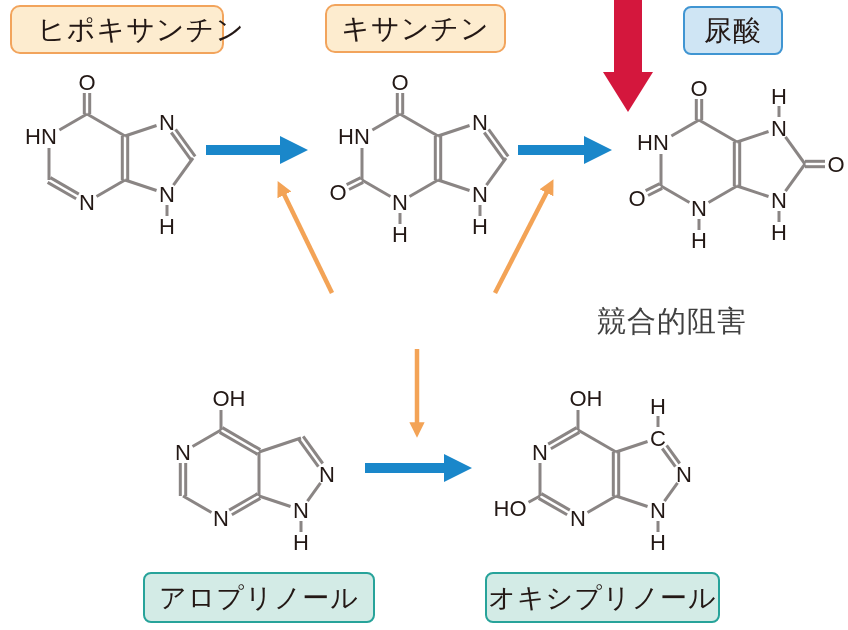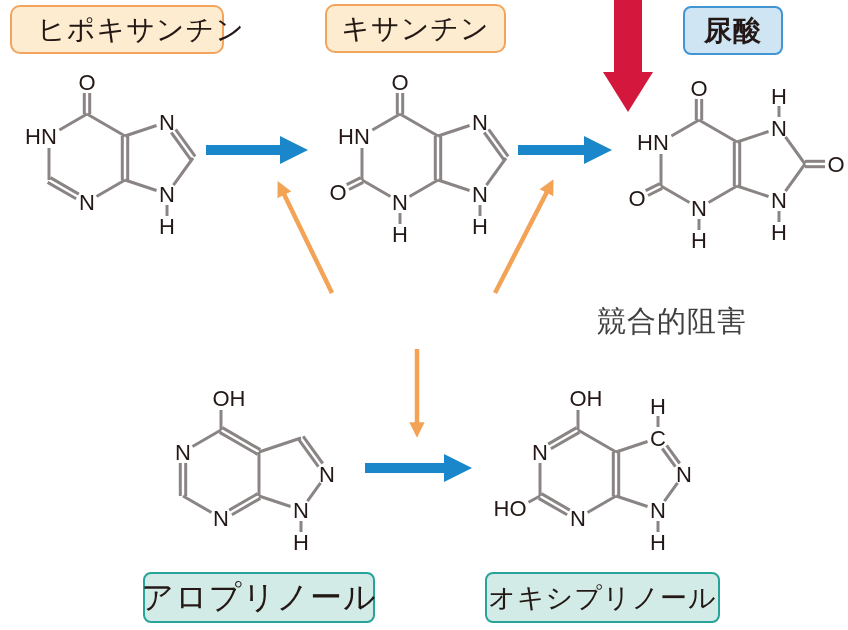--- a/index.html
+++ b/index.html
@@ -6,23 +6,23 @@
   body{font-family:"Liberation Sans","DejaVu Sans",sans-serif;}
   #page{position:relative;width:848px;height:630px;background:#ffffff;overflow:hidden;}
 
   .label-box{
     position:absolute;display:flex;align-items:center;justify-content:center;
     box-sizing:border-box;border:2.5px solid;border-radius:10px;
     font-size:28px;color:#231815;letter-spacing:1px;white-space:nowrap;
   }
   #box-hypoxanthine{left:10px;top:5px;width:214px;height:49px;}
   #box-xanthine{left:325px;top:4px;width:181px;height:49px;}
-  #box-uric{left:683px;top:6px;width:100px;height:49px;border-radius:8px;font-weight:bold;}
+  #box-uric{left:683px;top:6px;width:100px;height:49px;border-radius:8px;}
   #box-enzyme{left:248px;top:292px;width:335px;height:57px;}
-  #box-allopurinol{left:143px;top:572px;width:232px;height:51px;border-radius:8px;font-size:32px;}
+  #box-allopurinol{left:143px;top:572px;width:232px;height:51px;border-radius:8px;font-size:27px;}
   #box-oxypurinol{left:485px;top:572px;width:235px;height:51px;border-radius:8px;font-size:27px;}
 
   #inhibition-label{
     position:absolute;left:597px;top:302px;font-size:29px;letter-spacing:1px;white-space:nowrap;
   }
 
   #arrow-overlay{position:absolute;left:0;top:0;pointer-events:none;}
 
   svg.mol{position:absolute;overflow:visible;}
   svg.mol text{font-family:"Liberation Sans","DejaVu Sans",sans-serif;font-size:22px;}

